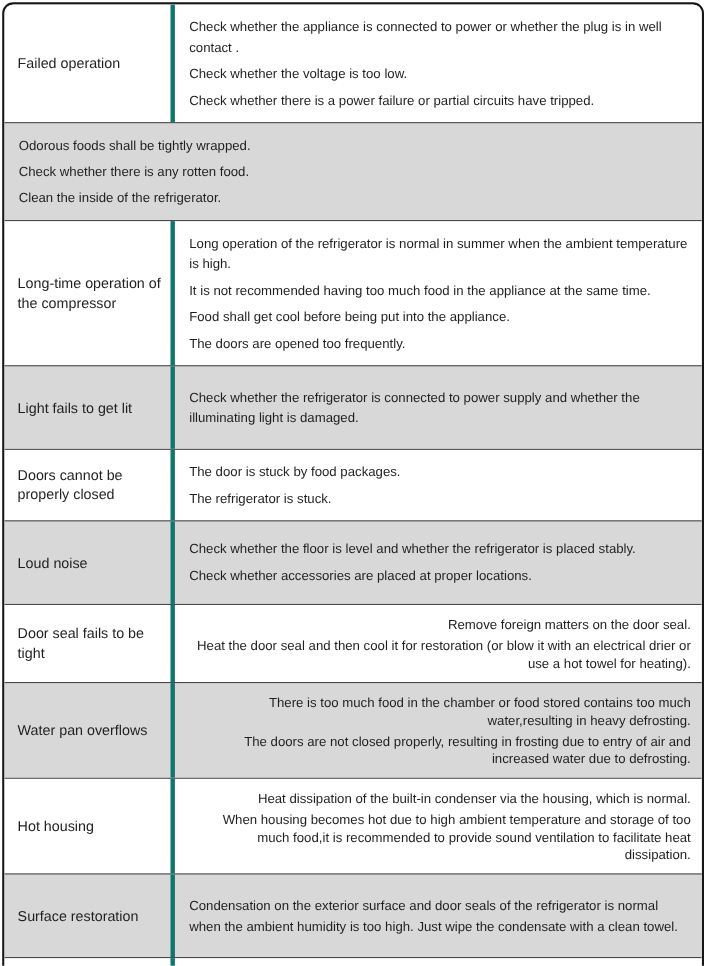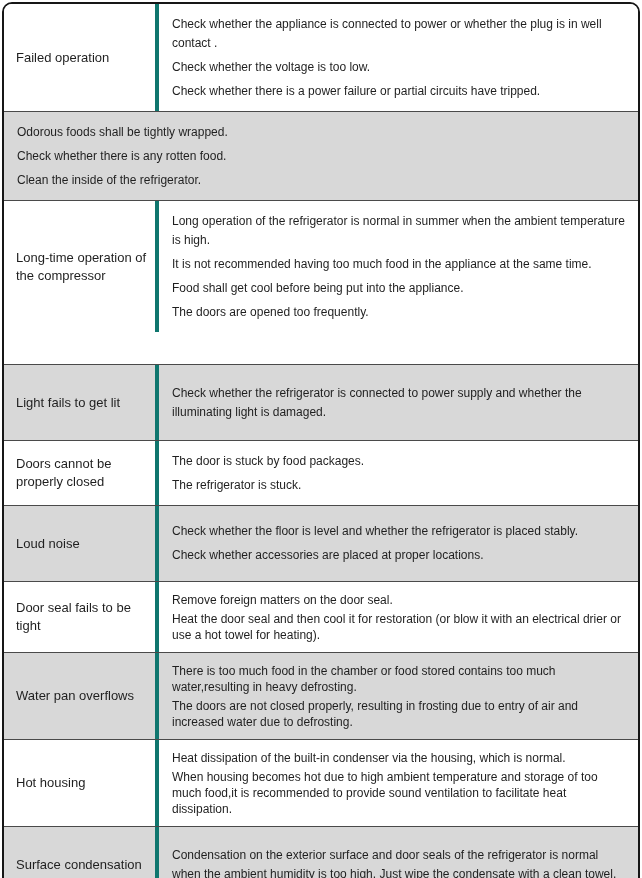--- a/index.html
+++ b/index.html
@@ -39,25 +39,25 @@
   .solutions {
     flex: 1;
     box-sizing: border-box;
     display: flex;
     flex-direction: column;
     justify-content: center;
     padding: 8px 10px 8px 13px;
     font-size: 12px;
   }
   .line { line-height: 19px; margin: 2.5px 0; }
-  .tight .line { line-height: 16px; margin: 1.5px 0; }
+  .tight .line { line-height: 16px; margin: 1.5px 0; text-align: right; }
   .r0  { min-height: 89px; }
   .r1  { min-height: 77px; }
   .r2  { min-height: 117px; }
-  .r3  { min-height: 75px; margin-top: 32px; }
+  .r3  { min-height: 75px; }
   .r4  { min-height: 50px; }
   .r5  { min-height: 75px; }
   .r6  { min-height: 70px; }
   .r7  { min-height: 76px; }
   .r8  { min-height: 77px; }
   .r9  { min-height: 75px; }
   .r10 { min-height: 87px; }
 </style>
 </head>
 <body>
@@ -149,21 +149,21 @@
       <span>Hot housing</span>
     </div>
     <div class="solutions">
       <div class="line">Heat dissipation of the built-in condenser via the housing, which is normal.</div>
       <div class="line">When housing becomes hot due to high ambient temperature and storage of too much food,it is recommended to provide sound ventilation to facilitate heat dissipation.</div>
     </div>
   </div>
 
   <div class="row r9">
     <div class="problem">
-      <span>Surface condensation</span>
+      <span>Surface restoration</span>
     </div>
     <div class="solutions">
       <div class="line">Condensation on the exterior surface and door seals of the refrigerator is normal when the ambient humidity is too high. Just wipe the condensate with a clean towel.</div>
     </div>
   </div>
 
   <div class="row r10">
     <div class="problem">
       
     </div>

